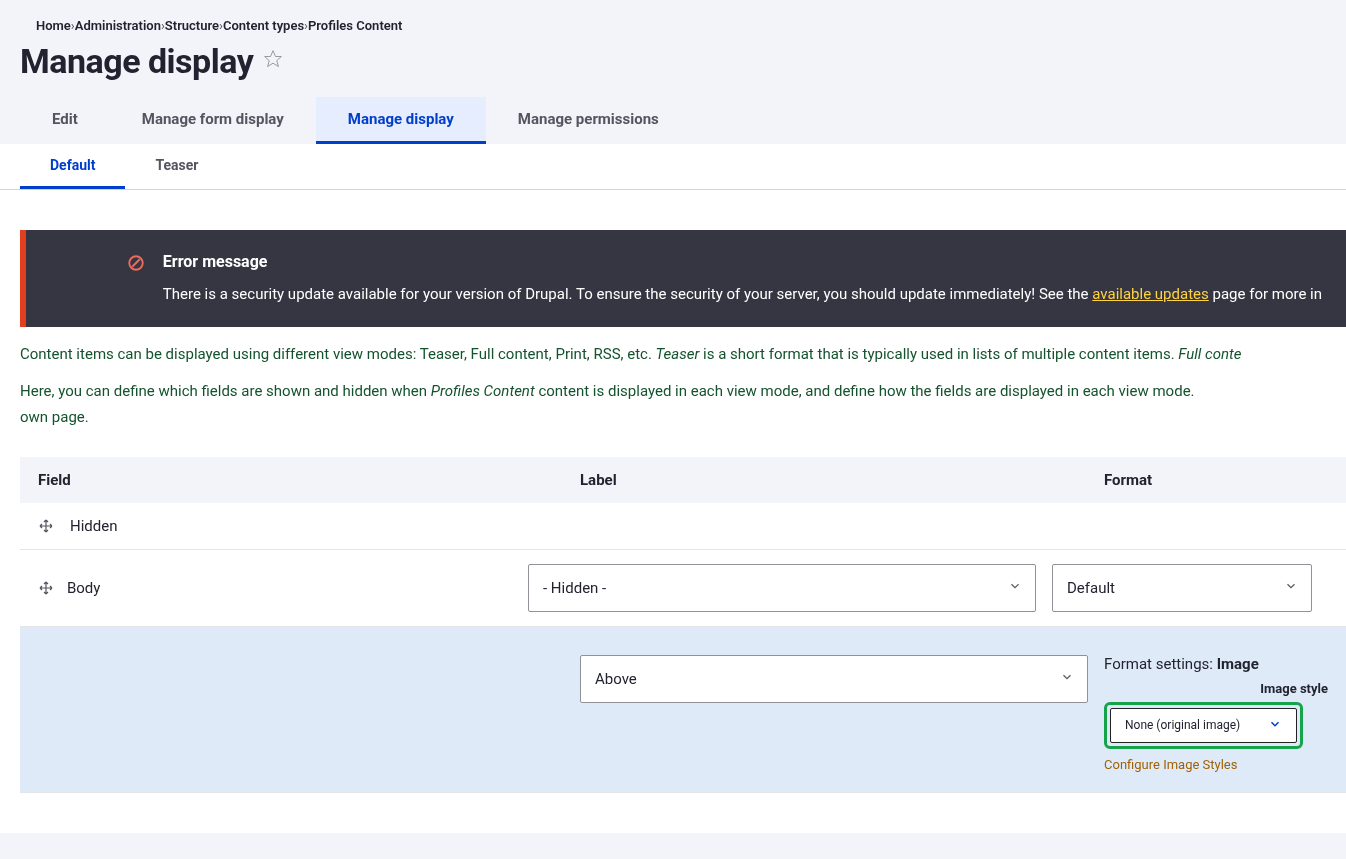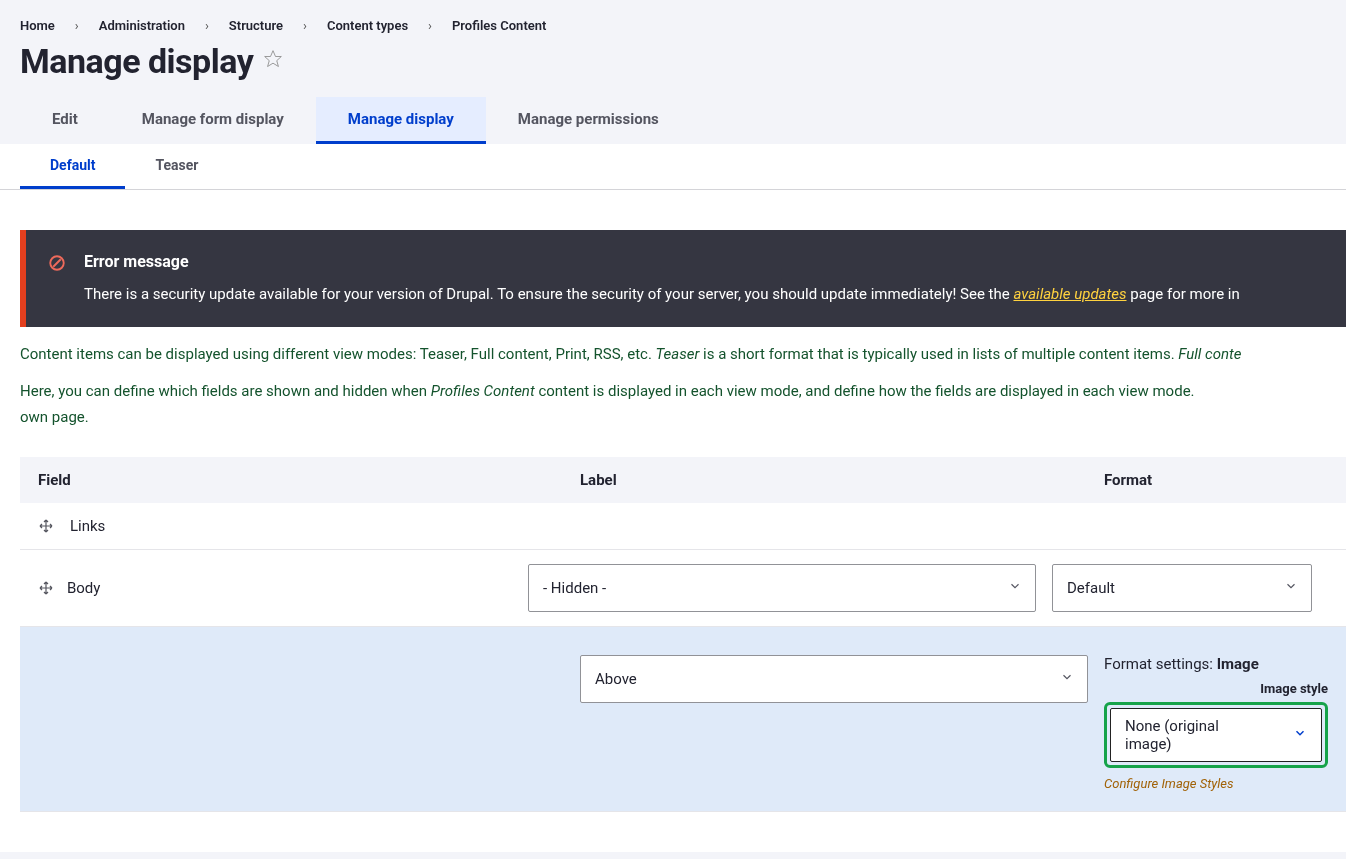--- a/index.html
+++ b/index.html
@@ -2,32 +2,32 @@
 <html><head>
 <meta charset="utf-8">
 <style>
   * { box-sizing: border-box; margin: 0; padding: 0; }
   body {
     font-family: -apple-system, BlinkMacSystemFont, "Segoe UI", Roboto, sans-serif;
     font-size: 15px;
     color: #222330;
     background: #f3f4f9;
   }
-  a { color: inherit; text-decoration: none; font-style: italic; }
+  a { color: inherit; text-decoration: none; }
 
   .page {
     padding: 0 0 0 0;
   }
 
   
   .breadcrumb {
     display: flex;
     align-items: center;
-    gap: 20px;
-    padding: 18px 20px 4px;
+    gap: 0;
+    padding: 18px 36px 4px;
     font-size: 13px;
     font-weight: 600;
   }
   .breadcrumb .sep { color: #555; font-weight: 400; }
   .breadcrumb-item { cursor: pointer; }
 
   
   .title-row {
     display: flex;
     align-items: center;
@@ -88,20 +88,21 @@
   
   .error-box {
     margin: 40px 0 0 20px;
     background: #353641;
     border-left: 6px solid #e33f1e;
     color: #fff;
     padding: 22px 24px 24px 22px;
     display: flex;
     gap: 18px;
     overflow: hidden;
+    justify-content: flex-end;
   }
   .error-icon svg { width: 18px; height: 18px; stroke: #ee6a5b; fill:none; stroke-width:2.5; margin-top:2px;}
   .error-title { font-weight: 700; font-size: 16px; margin-bottom: 14px; }
   .error-text { font-size: 15px; white-space: nowrap; }
   .error-link { color: #ffd23f; text-decoration: underline; cursor:pointer; }
 
   
   .desc {
     padding: 16px 20px 0 20px;
     font-size: 15px;
@@ -169,21 +170,21 @@
   .fmt-settings .fs-title { margin-bottom: 8px; }
   .fmt-settings .fs-title b { font-weight:700; }
   .fmt-settings .fs-label { font-weight:700; font-size:13px; margin-bottom:6px; display:block;text-align:right;}
   .style-select {
     display: inline-flex;
     align-items: center;
     border: 1px solid #222;
     background:#fff;
     border-radius: 2px;
     padding: 8px 14px;
-    font-size: 15px;
+    font-size: 12px;
     cursor:pointer;
     gap: 28px;
   }
   .hl-box {
     border: 3px solid #16a34a;
     border-radius: 6px;
     padding: 3px;
     display:inline-block;
   }
   .cfg-link { color:#a16207; font-size:13px; margin-top:8px; display:block;}
@@ -259,21 +260,21 @@
         <div class="col-label">Label</div>
         <div class="col-format">Format</div>
       </div>
 
       <div class="frow">
         <div class="handle">
           <svg viewBox="0 0 24 24">
               <path d="M12 3v18M3 12h18M12 3l-3 3M12 3l3 3M12 21l-3-3M12 21l3-3M3 12l3-3M3 12l3 3M21 12l-3-3M21 12l-3 3"></path>
             </svg>
         </div>
-        <div class="fname">Links</div>
+        <div class="fname">Hidden</div>
       </div>
 
       <div class="frow">
         <div class="handle">
           <svg viewBox="0 0 24 24">
               <path d="M12 3v18M3 12h18M12 3l-3 3M12 3l3 3M12 21l-3-3M12 21l3-3M3 12l3-3M3 12l3 3M21 12l-3-3M21 12l-3 3"></path>
             </svg>
         </div>
         <div class="fname">Body</div>
         <div class="sel-wrap">

